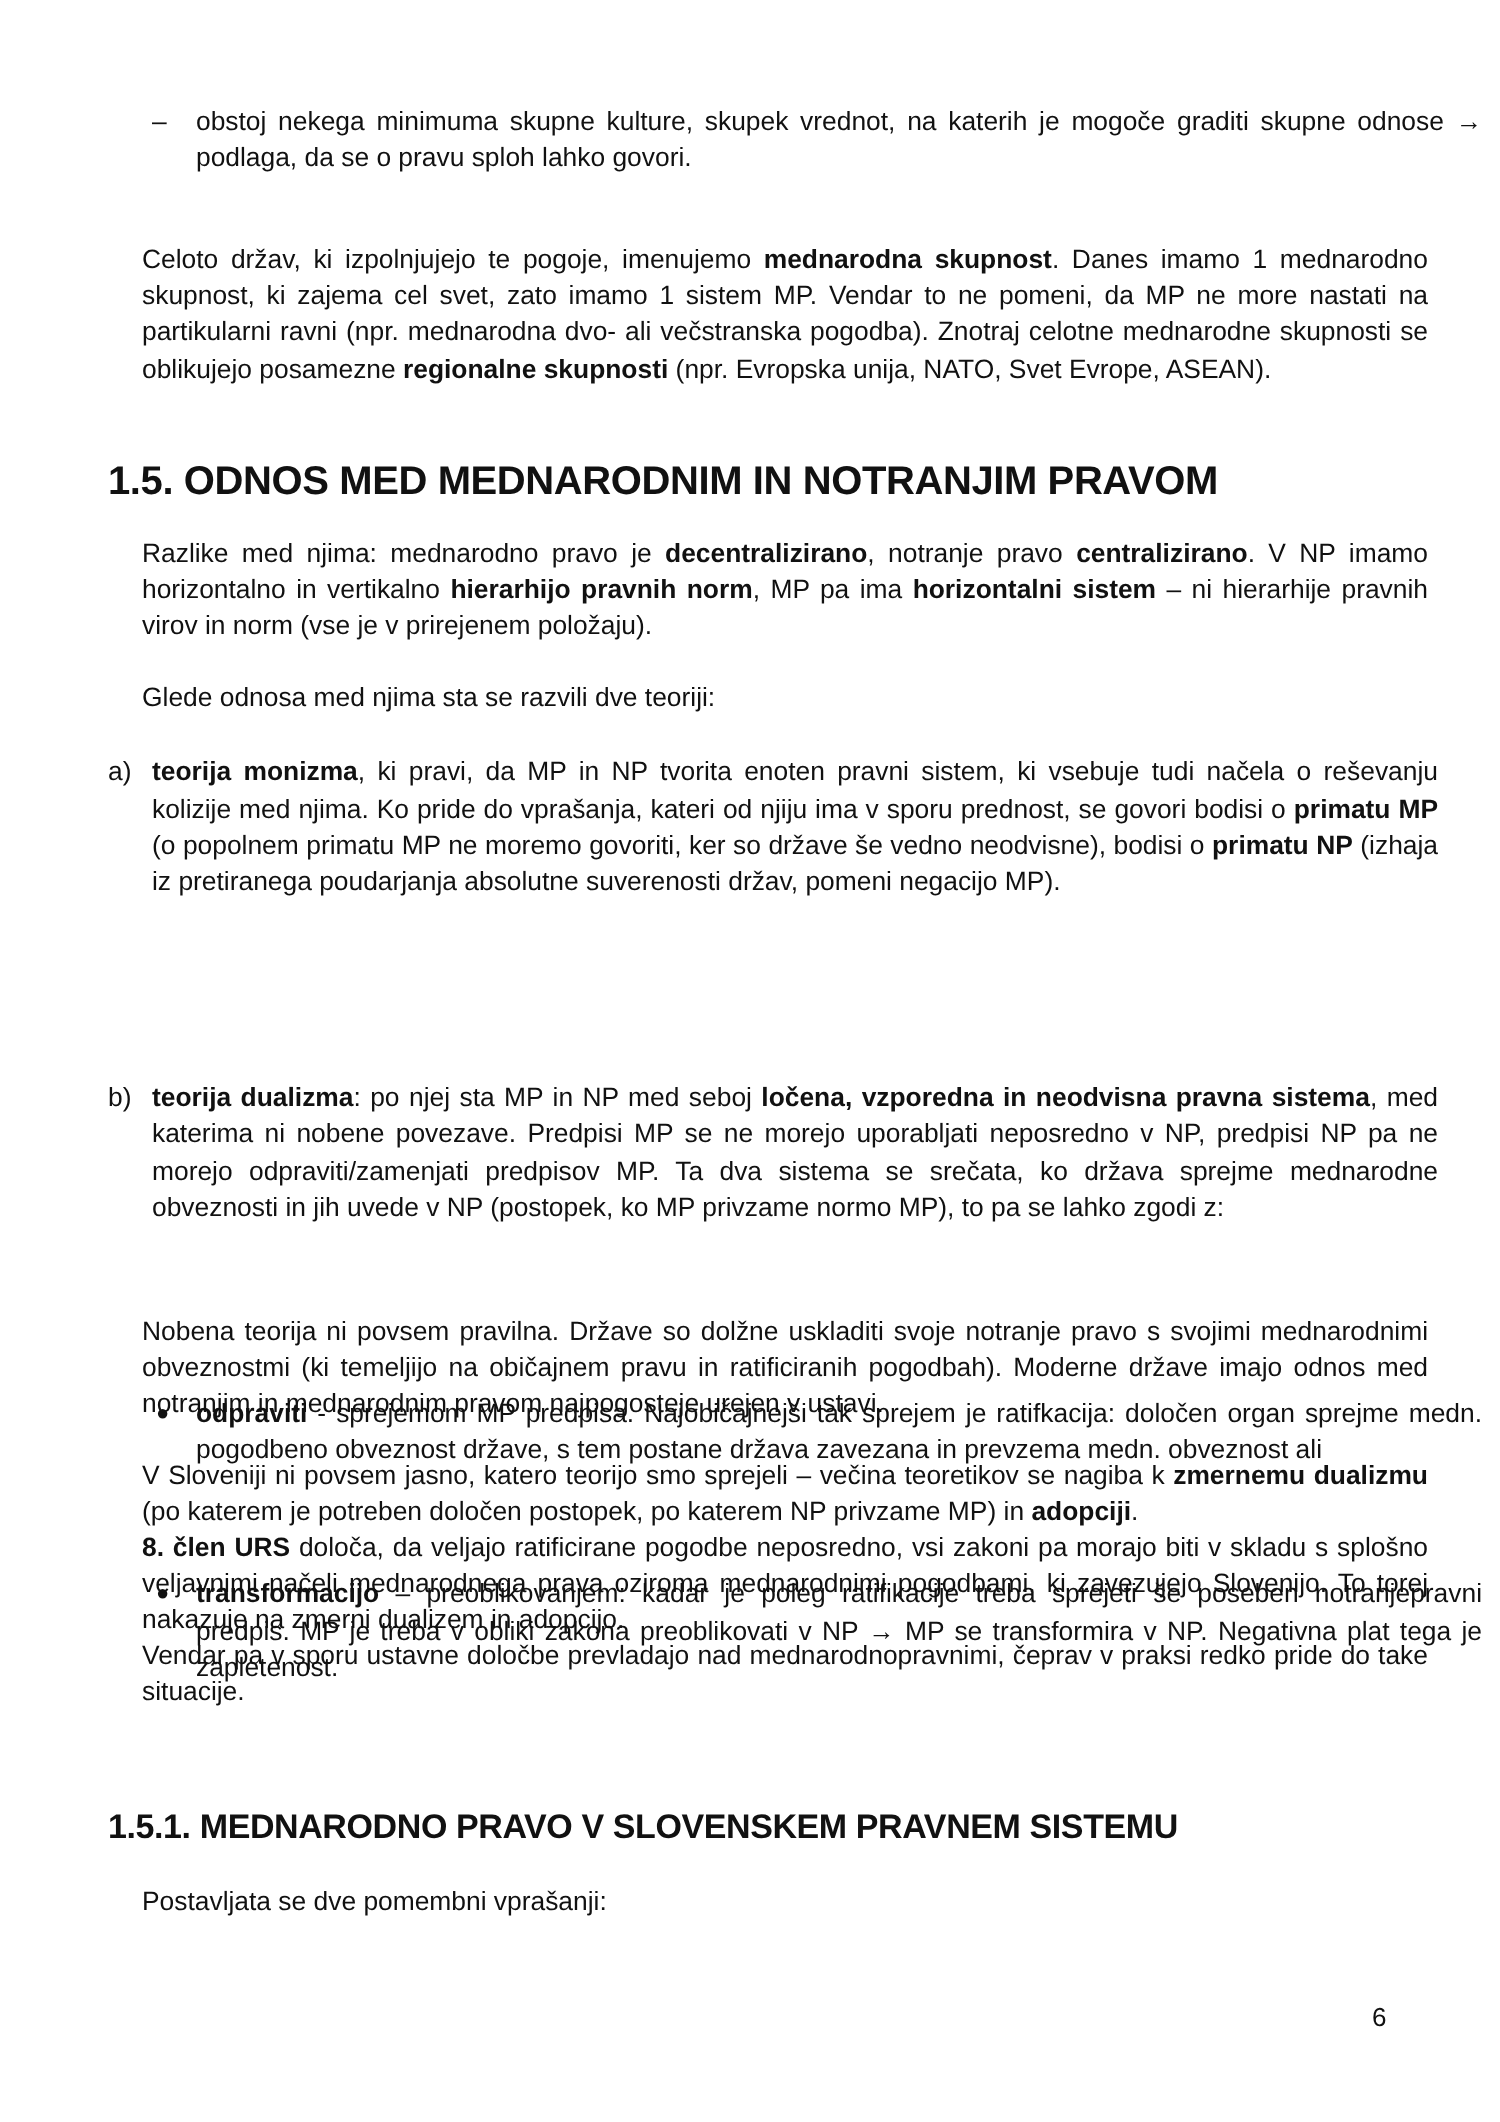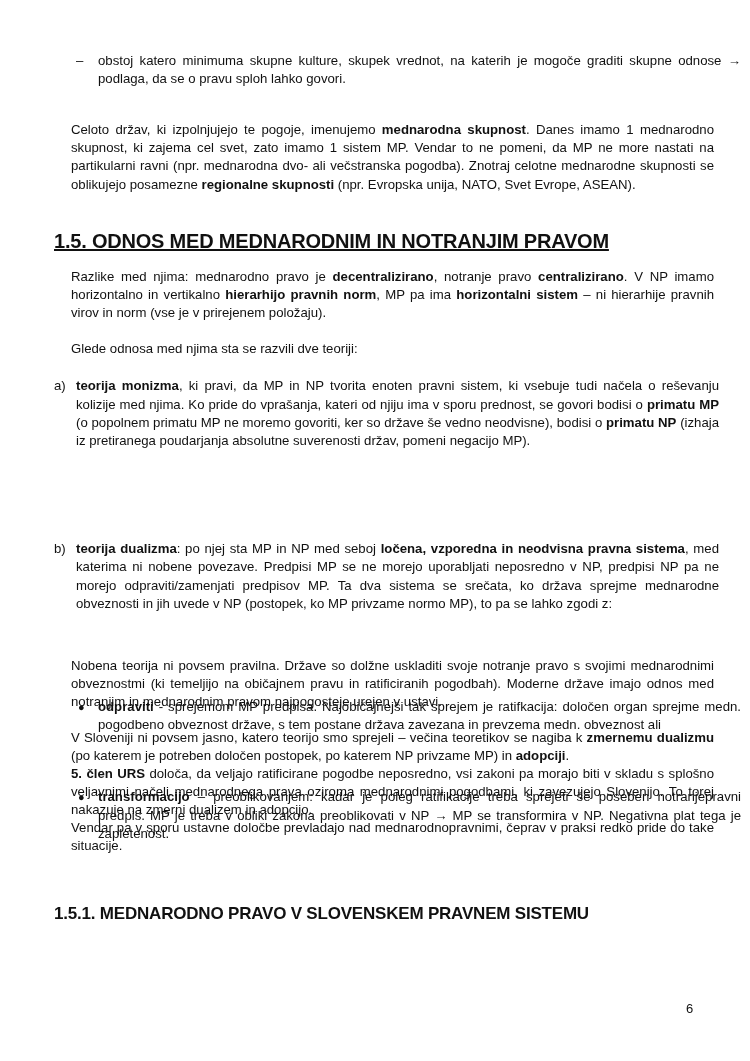--- a/index.html
+++ b/index.html
@@ -19,26 +19,26 @@
   .bullet .mk { position: absolute; left: 24px; top: 0; font-size: 11px; }
   .pnum { position: absolute; left: 686px; top: 1001px; font-size: 13px; }
 </style>
 </head>
 <body>
 
 <div class="page">
 
   <div class="blk dash-item" style="top:52px;">
     <span class="mk">–</span>
-    <span>obstoj katero minimuma skupne kulture, skupek vrednot, na katerih je mogoče graditi skupne odnose </span><span>→</span><span> podlaga, da se o pravu sploh lahko govori.</span>
+    <span>obstoj nekega minimuma skupne kulture, skupek vrednot, na katerih je mogoče graditi skupne odnose </span><span>→</span><span> podlaga, da se o pravu sploh lahko govori.</span>
   </div>
 
   <p class="blk" style="top:104px;"><span>Celoto držav, ki izpolnjujejo te pogoje, imenujemo </span><b>mednarodna skupnost</b><span>. Danes imamo 1 mednarodno skupnost, ki zajema cel svet, zato imamo 1 sistem MP. Vendar to ne pomeni, da MP ne more nastati na partikularni ravni (npr. mednarodna dvo- ali večstranska pogodba). Znotraj celotne mednarodne skupnosti se oblikujejo posamezne </span><b>regionalne skupnosti</b><span> (npr. Evropska unija, NATO, Svet Evrope, ASEAN).</span></p>
 
-  <h2 class="blk" style="top:229px;text-decoration:underline;">1.5. ODNOS MED MEDNARODNIM IN NOTRANJIM PRAVOM</h2>
+  <h2 class="blk" style="top:229px;">1.5. ODNOS MED MEDNARODNIM IN NOTRANJIM PRAVOM</h2>
 
   <p class="blk" style="top:323px;">Glede odnosa med njima sta se razvili dve teoriji:</p>
 
   <p class="blk" style="top:251px;"><span>Razlike med njima: mednarodno pravo je </span><b>decentralizirano</b><span>, notranje pravo </span><b>centralizirano</b><span>. V NP imamo horizontalno in vertikalno </span><b>hierarhijo pravnih norm</b><span>, MP pa ima </span><b>horizontalni sistem</b><span> – ni hierarhije pravnih virov in norm (vse je v prirejenem položaju).</span></p>
 
   <div class="blk alpha" style="top:341px;">
     <span class="mk">a)</span>
     <b>teorija monizma</b><span>, ki pravi, da MP in NP tvorita enoten pravni sistem, ki vsebuje tudi načela o reševanju kolizije med njima. Ko pride do vprašanja, kateri od njiju ima v sporu prednost, se govori bodisi o </span><b>primatu MP</b><span> (o popolnem primatu MP ne moremo govoriti, ker so države še vedno neodvisne), bodisi o </span><b>primatu NP</b><span> (izhaja iz pretiranega poudarjanja absolutne suverenosti držav, pomeni negacijo MP).</span>
   </div>
 
@@ -54,23 +54,24 @@
 
   <div class="blk bullet" style="top:570px;">
     <span class="mk">●</span>
     <b>transformacijo</b><span> – preoblikovanjem: kadar je poleg ratifikacije treba sprejeti še poseben notranjepravni predpis. MP je treba v obliki zakona preoblikovati v NP </span><span>→</span><span> MP se transformira v NP. Negativna plat tega je zapletenost.</span>
   </div>
 
   <p class="blk" style="top:640px;">Nobena teorija ni povsem pravilna. Države so dolžne uskladiti svoje notranje pravo s svojimi mednarodnimi obveznostmi (ki temeljijo na običajnem pravu in ratificiranih pogodbah). Moderne države imajo odnos med notranjim in mednarodnim pravom najpogosteje urejen v ustavi.</p>
 
   <p class="blk" style="top:712px;"><span>V Sloveniji ni povsem jasno, katero teorijo smo sprejeli – večina teoretikov se nagiba k </span><b>zmernemu dualizmu</b><span> (po katerem je potreben določen postopek, po katerem NP privzame MP) in </span><b>adopciji</b><span>.</span></p>
 
-  <p class="blk" style="top:748px;"><b>5. člen URS</b><span> določa, da veljajo ratificirane pogodbe neposredno, vsi zakoni pa morajo biti v skladu s splošno veljavnimi načeli mednarodnega prava oziroma mednarodnimi pogodbami, ki zavezujejo Slovenijo. To torej nakazuje na zmerni dualizem in adopcijo.</span></p>
+  <p class="blk" style="top:748px;"><b>8. člen URS</b><span> določa, da veljajo ratificirane pogodbe neposredno, vsi zakoni pa morajo biti v skladu s splošno veljavnimi načeli mednarodnega prava oziroma mednarodnimi pogodbami, ki zavezujejo Slovenijo. To torej nakazuje na zmerni dualizem in adopcijo.</span></p>
 
   <p class="blk" style="top:802px;">Vendar pa v sporu ustavne določbe prevladajo nad mednarodnopravnimi, čeprav v praksi redko pride do take situacije.</p>
 
 
   <h3 class="blk" style="top:903px;">1.5.1. MEDNARODNO PRAVO V SLOVENSKEM PRAVNEM SISTEMU</h3>
 
+  <p class="blk" style="top:925px;">Postavljata se dve pomembni vprašanji:</p>
 
 </div>
 
 <div class="pnum">6</div>
 
 </body></html>

